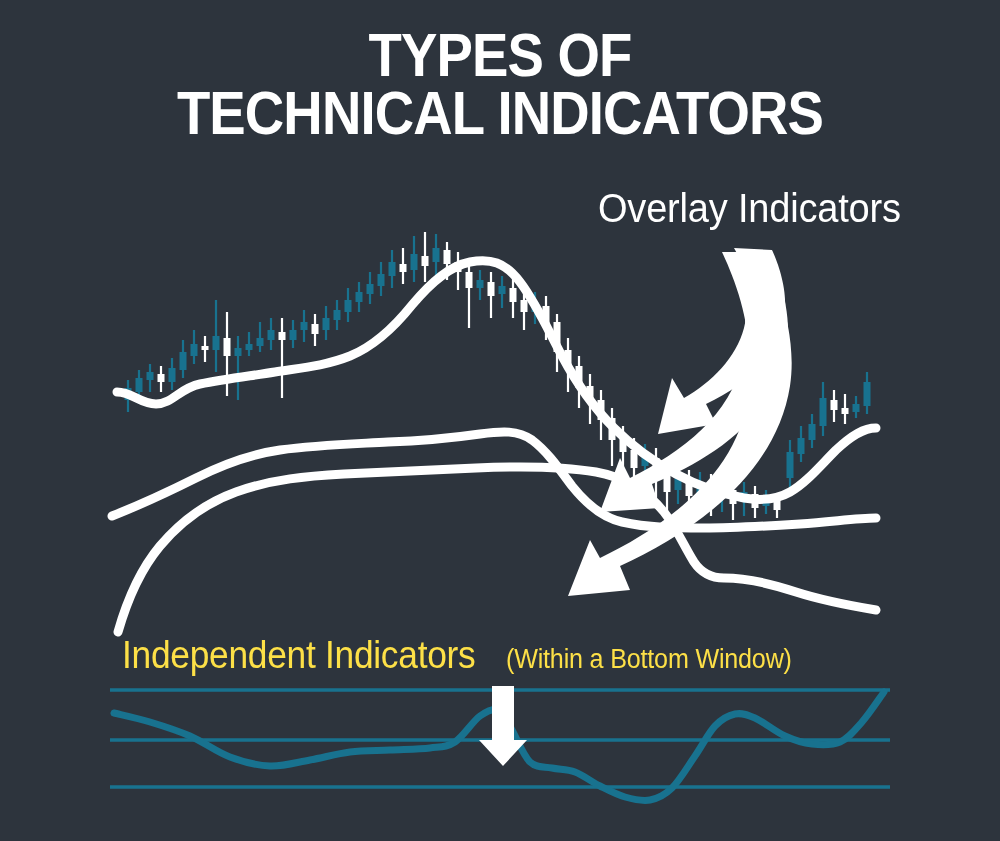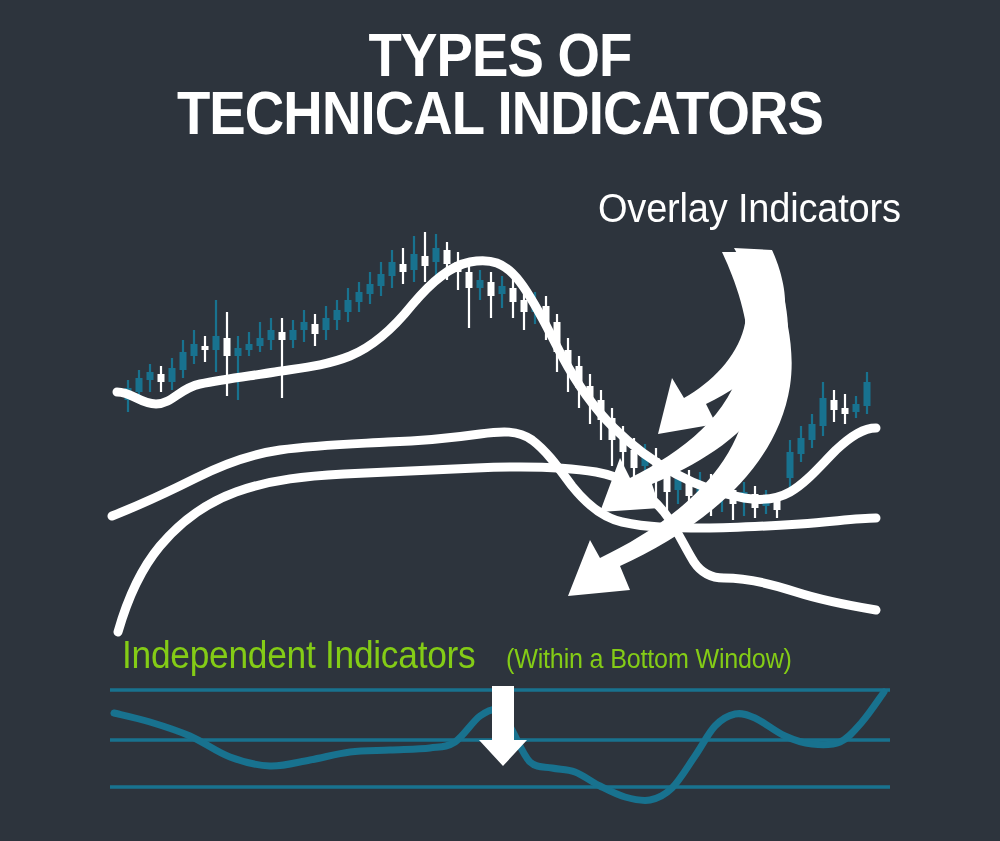--- a/index.html
+++ b/index.html
@@ -36,21 +36,21 @@
     font-weight:400;
     letter-spacing:-0.2px;
     transform:scaleX(0.95);
     transform-origin:left top;
     white-space:nowrap;
   }
 
   .independent-label{
     position:absolute;left:122px;top:634px;
     white-space:nowrap;
-    color:#84cc16;
+    color:#fde047;
   }
   .independent-main{
     font-size:38px;font-weight:400;letter-spacing:-0.3px;
     display:inline-block;transform:scaleX(0.93);transform-origin:left bottom;
     vertical-align:baseline;
   }
   .independent-sub{
     font-size:27px;font-weight:400;letter-spacing:-0.2px;
     display:inline-block;transform:scaleX(0.93);transform-origin:left bottom;
     vertical-align:baseline;margin-left:4px;

